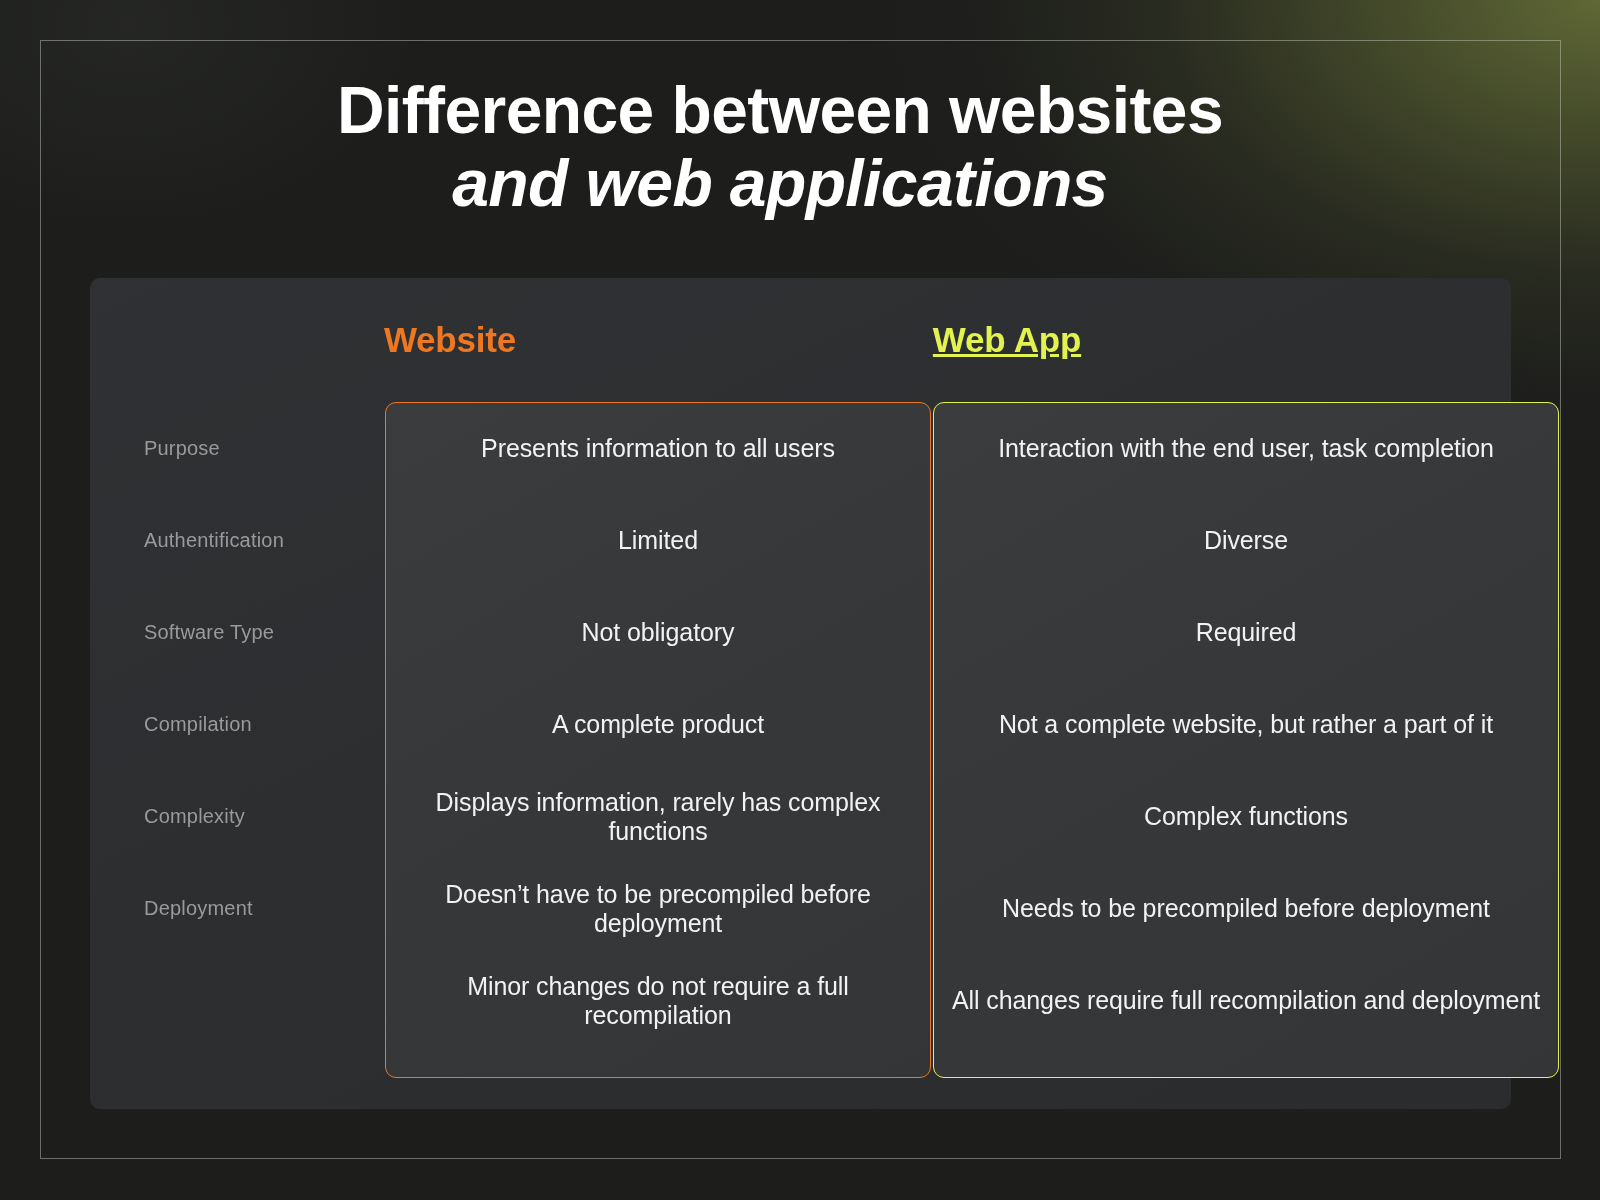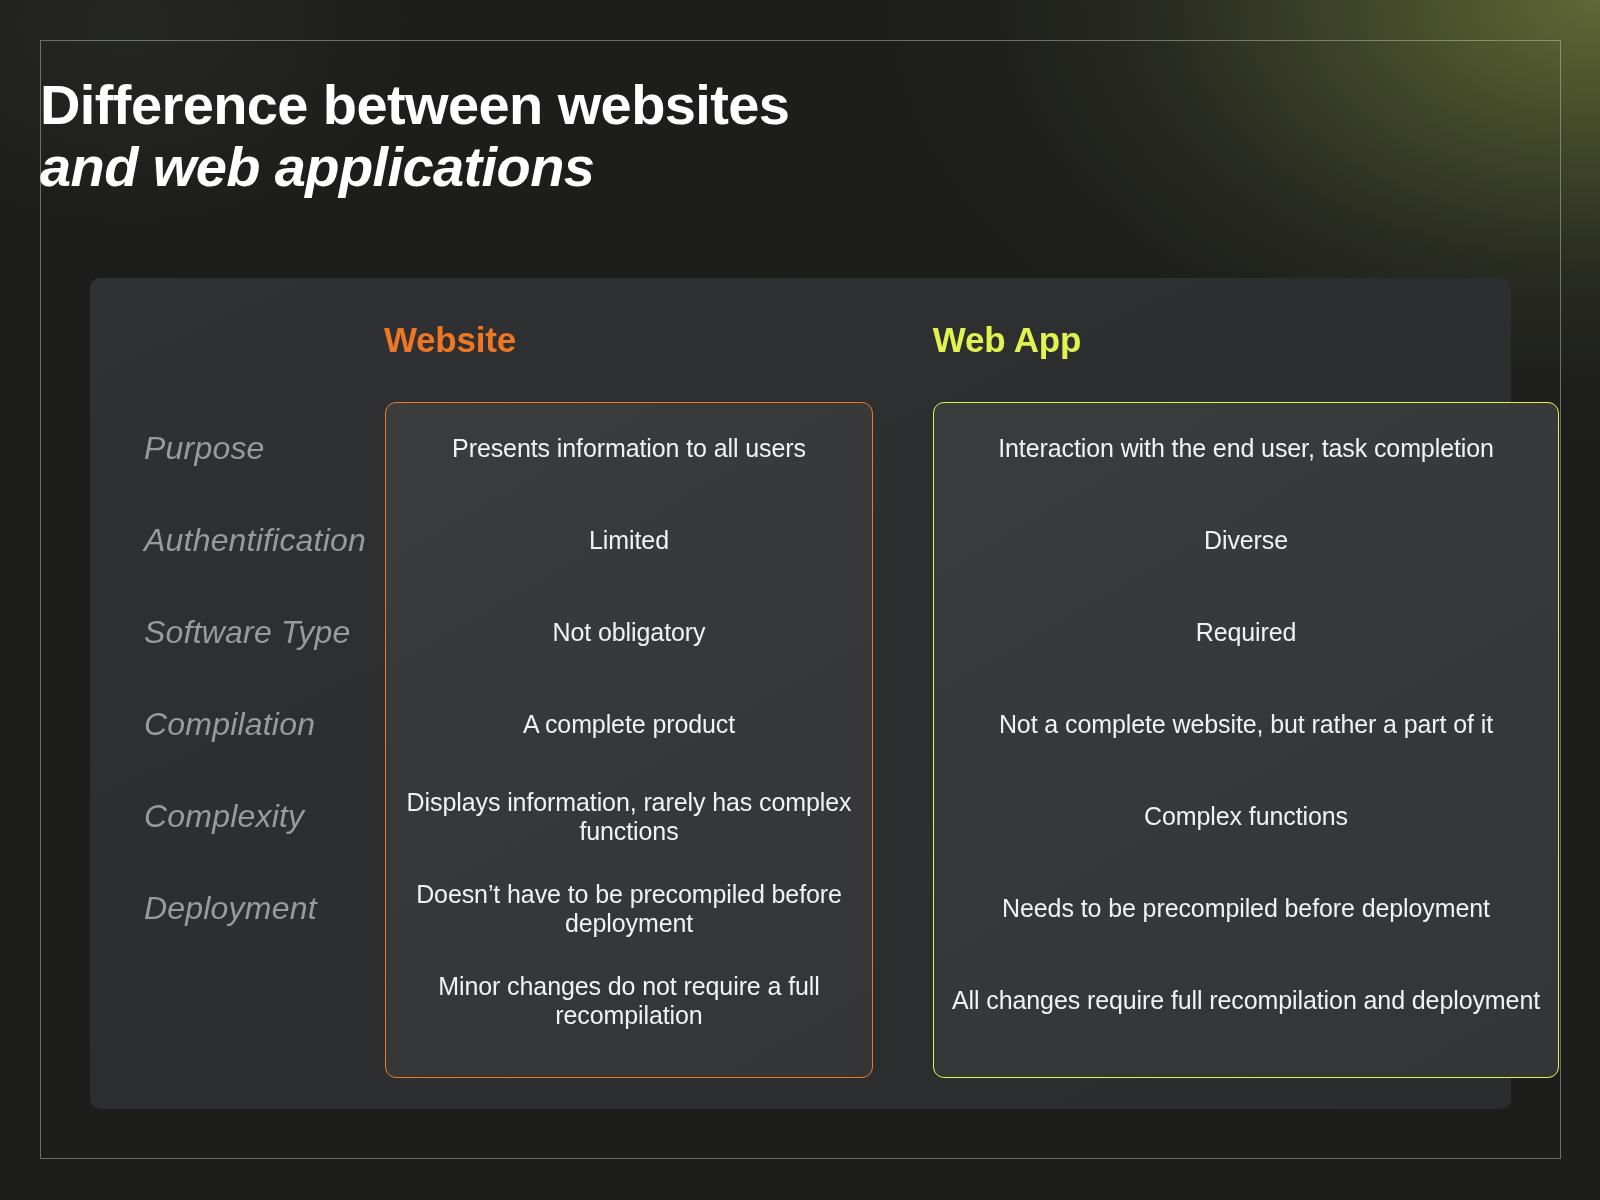--- a/index.html
+++ b/index.html
@@ -37,23 +37,23 @@
     width:1521px; height:1119px;
     border:1px solid rgba(205,208,198,0.45);
     pointer-events:none;
   }
 
   
   #title {
     position:absolute;
     left:40px; top:74px;
     width:1480px;
-    text-align:left;
+    text-align:center;
     color:#ffffff;
-    font-size:56px;
+    font-size:66px;
     font-weight:700;
     line-height:1.11;
     letter-spacing:-0.6px;
     font-stretch:semi-condensed;
   }
   #title .l2 { display:block;font-style:italic; }
 
   
   #panel {
     position:absolute;
@@ -79,36 +79,35 @@
   #labels {
     position:absolute;
     left:54px; top:124px;
     width:240px;
   }
   .row-label {
     height:92px;
     display:flex;
     align-items:center;
     color:#9a9a9a;
-    font-size:32px;
+    font-size:20px;
     font-weight:400;
     letter-spacing:0.2px;
-    font-style:italic;
   }
 
   
   .value-box {
     position:absolute;
     top:124px;
     height:676px;
     border-radius:11px;
     background:linear-gradient(150deg,#3a3c3e 0%,#36383a 45%,#333537 100%);
     padding:0 14px;
   }
-  #box-website { left:295px; width:488px; border:1.5px solid #ee7722; }
+  #box-website { left:295px; width:546px; border:1.5px solid #ee7722; }
   #box-webapp  { left:843px; width:626px; border:1.5px solid #e2f24e; }
 
   .cell {
     height:92px;
     display:flex;
     align-items:center;
     justify-content:center;
     text-align:center;
     color:#f2f2f2;
     font-size:25px;
@@ -127,21 +126,21 @@
 
   <h1 id="title">
     <span class="l1">Difference between websites</span>
     <span class="l2">and web applications</span>
   </h1>
 
   <div id="panel">
 
     <div class="col-head" id="head-website" style="color: rgb(238, 119, 34);">Website</div>
 
-    <div class="col-head" id="head-webapp" style="color: rgb(226, 242, 78);">Web App</div>
+    <div class="col-head" id="head-webapp" style="color: rgb(226, 242, 78); text-decoration: underline;">Web App</div>
 
     <div id="labels">
       <div class="row-label">Purpose</div>
       <div class="row-label">Authentification</div>
       <div class="row-label">Software Type</div>
       <div class="row-label">Compilation</div>
       <div class="row-label">Complexity</div>
       <div class="row-label">Deployment</div>
     </div>
 

